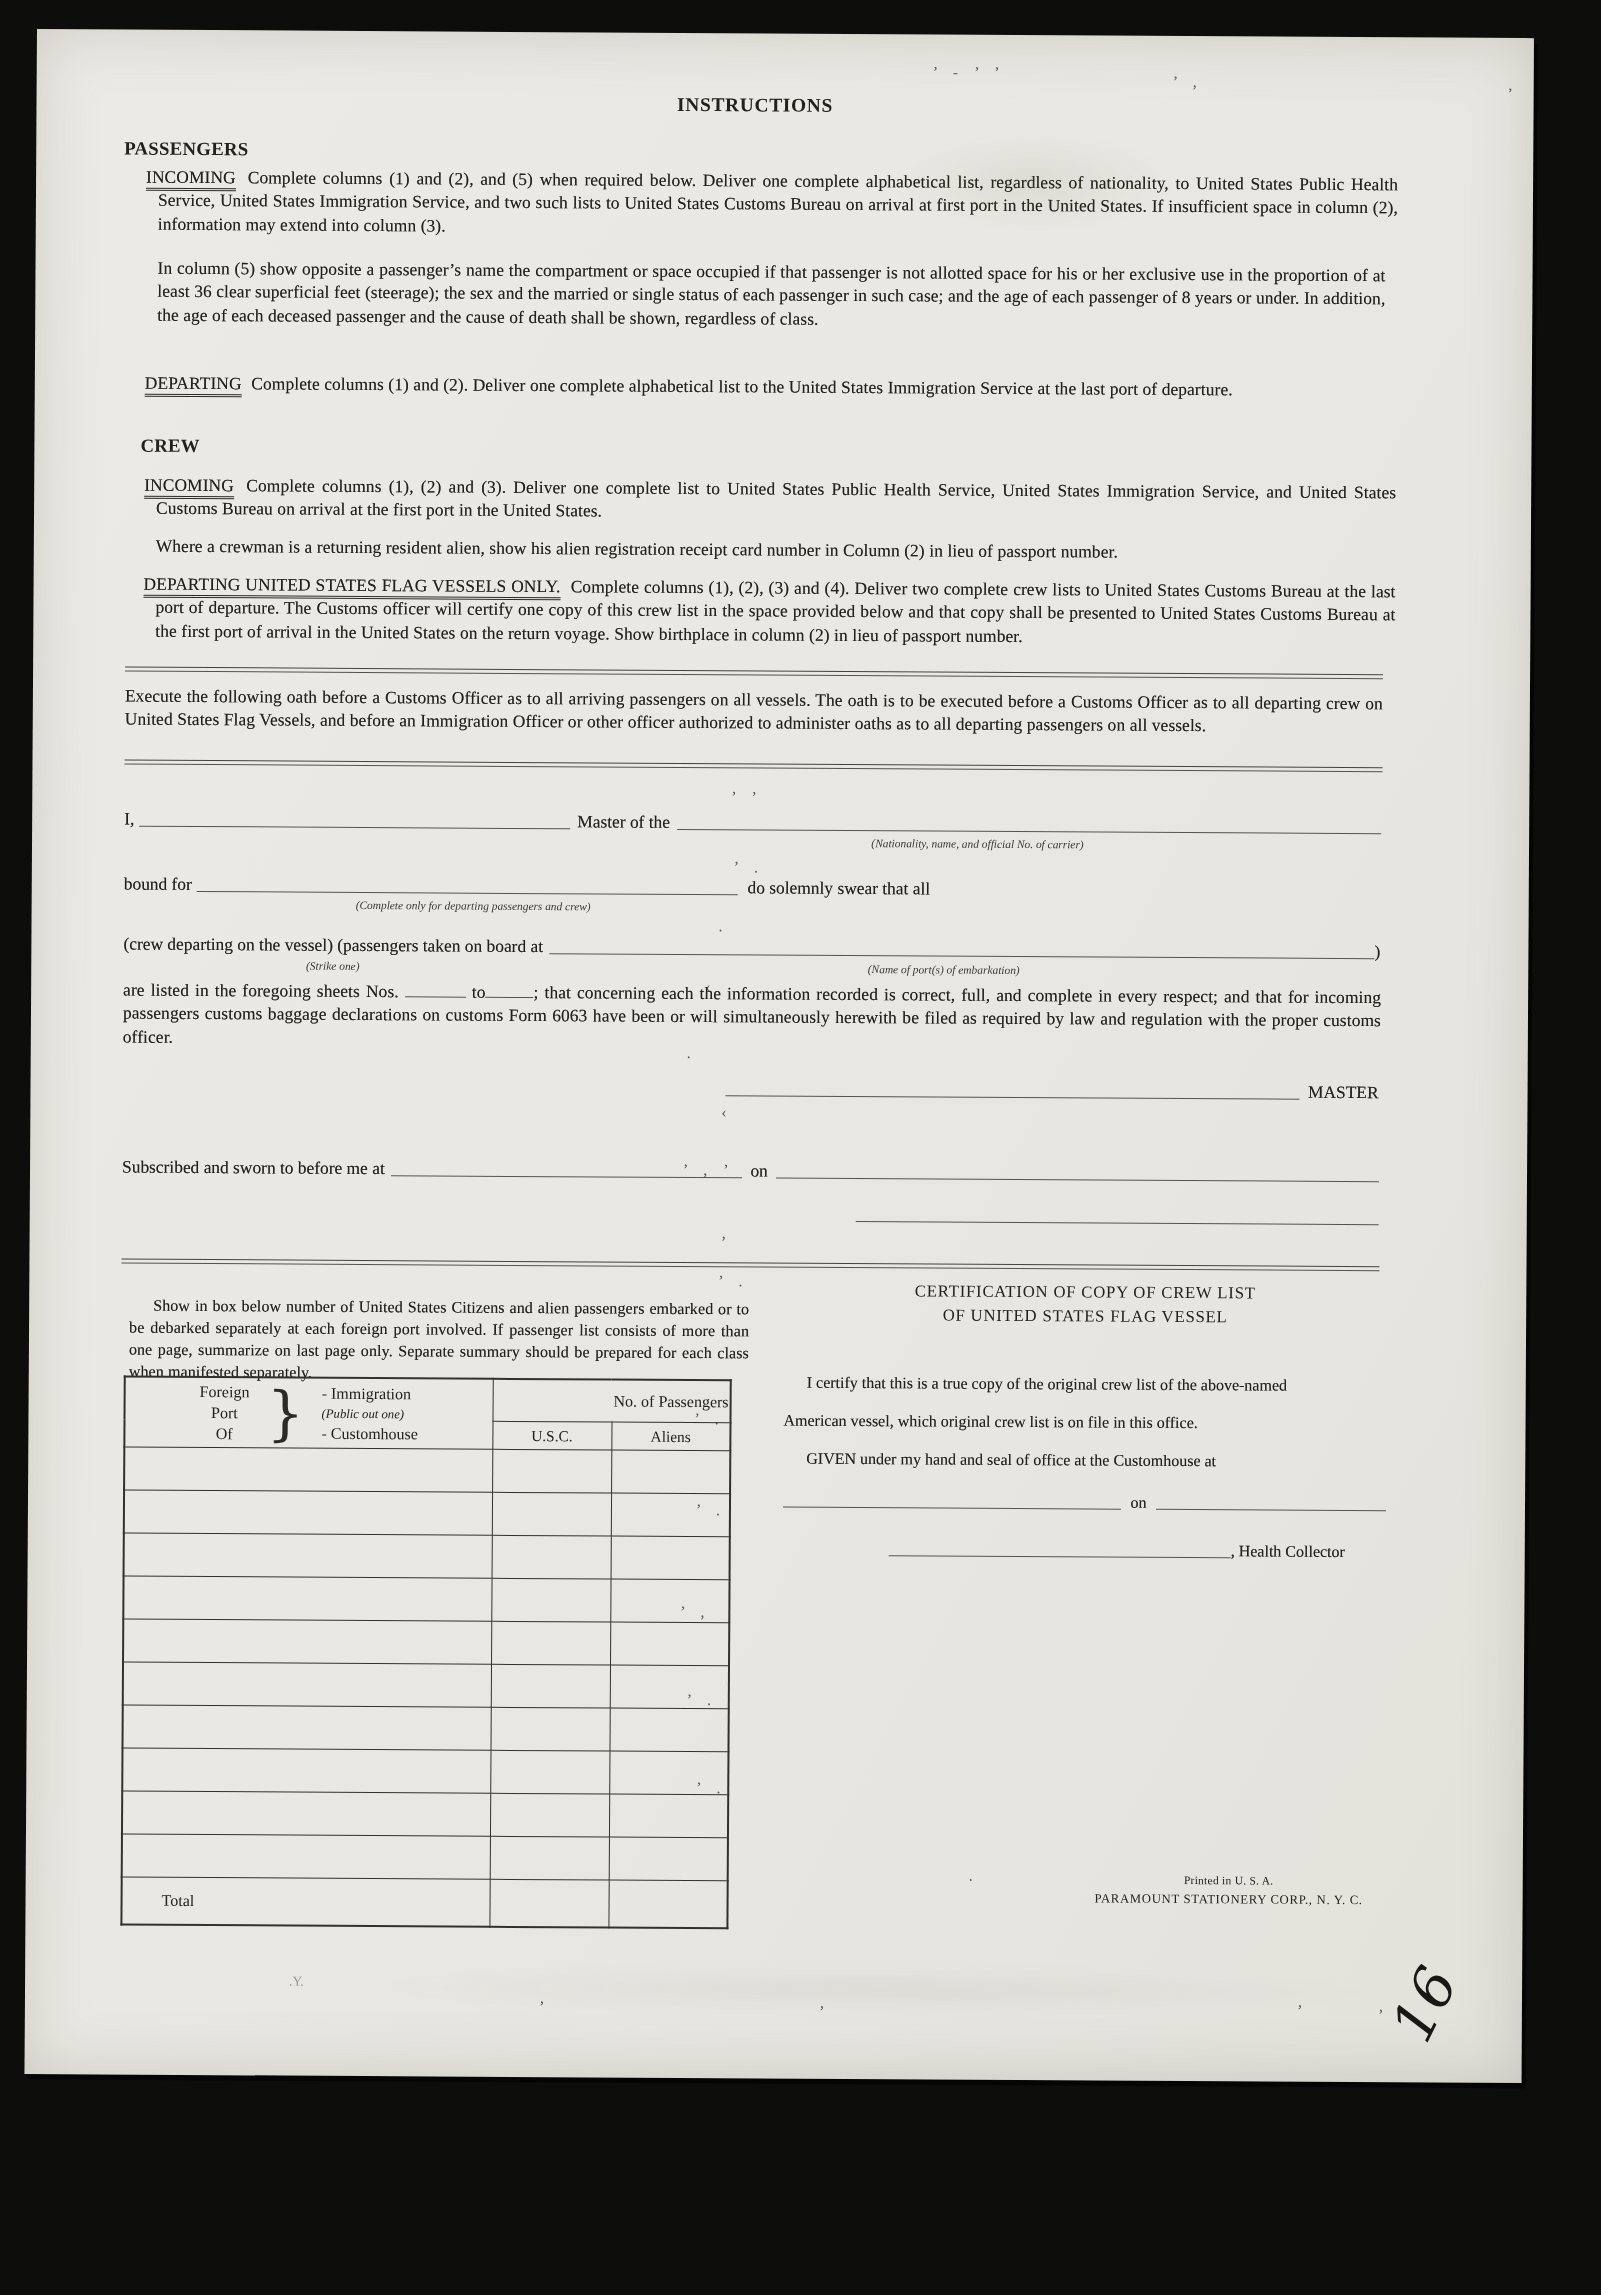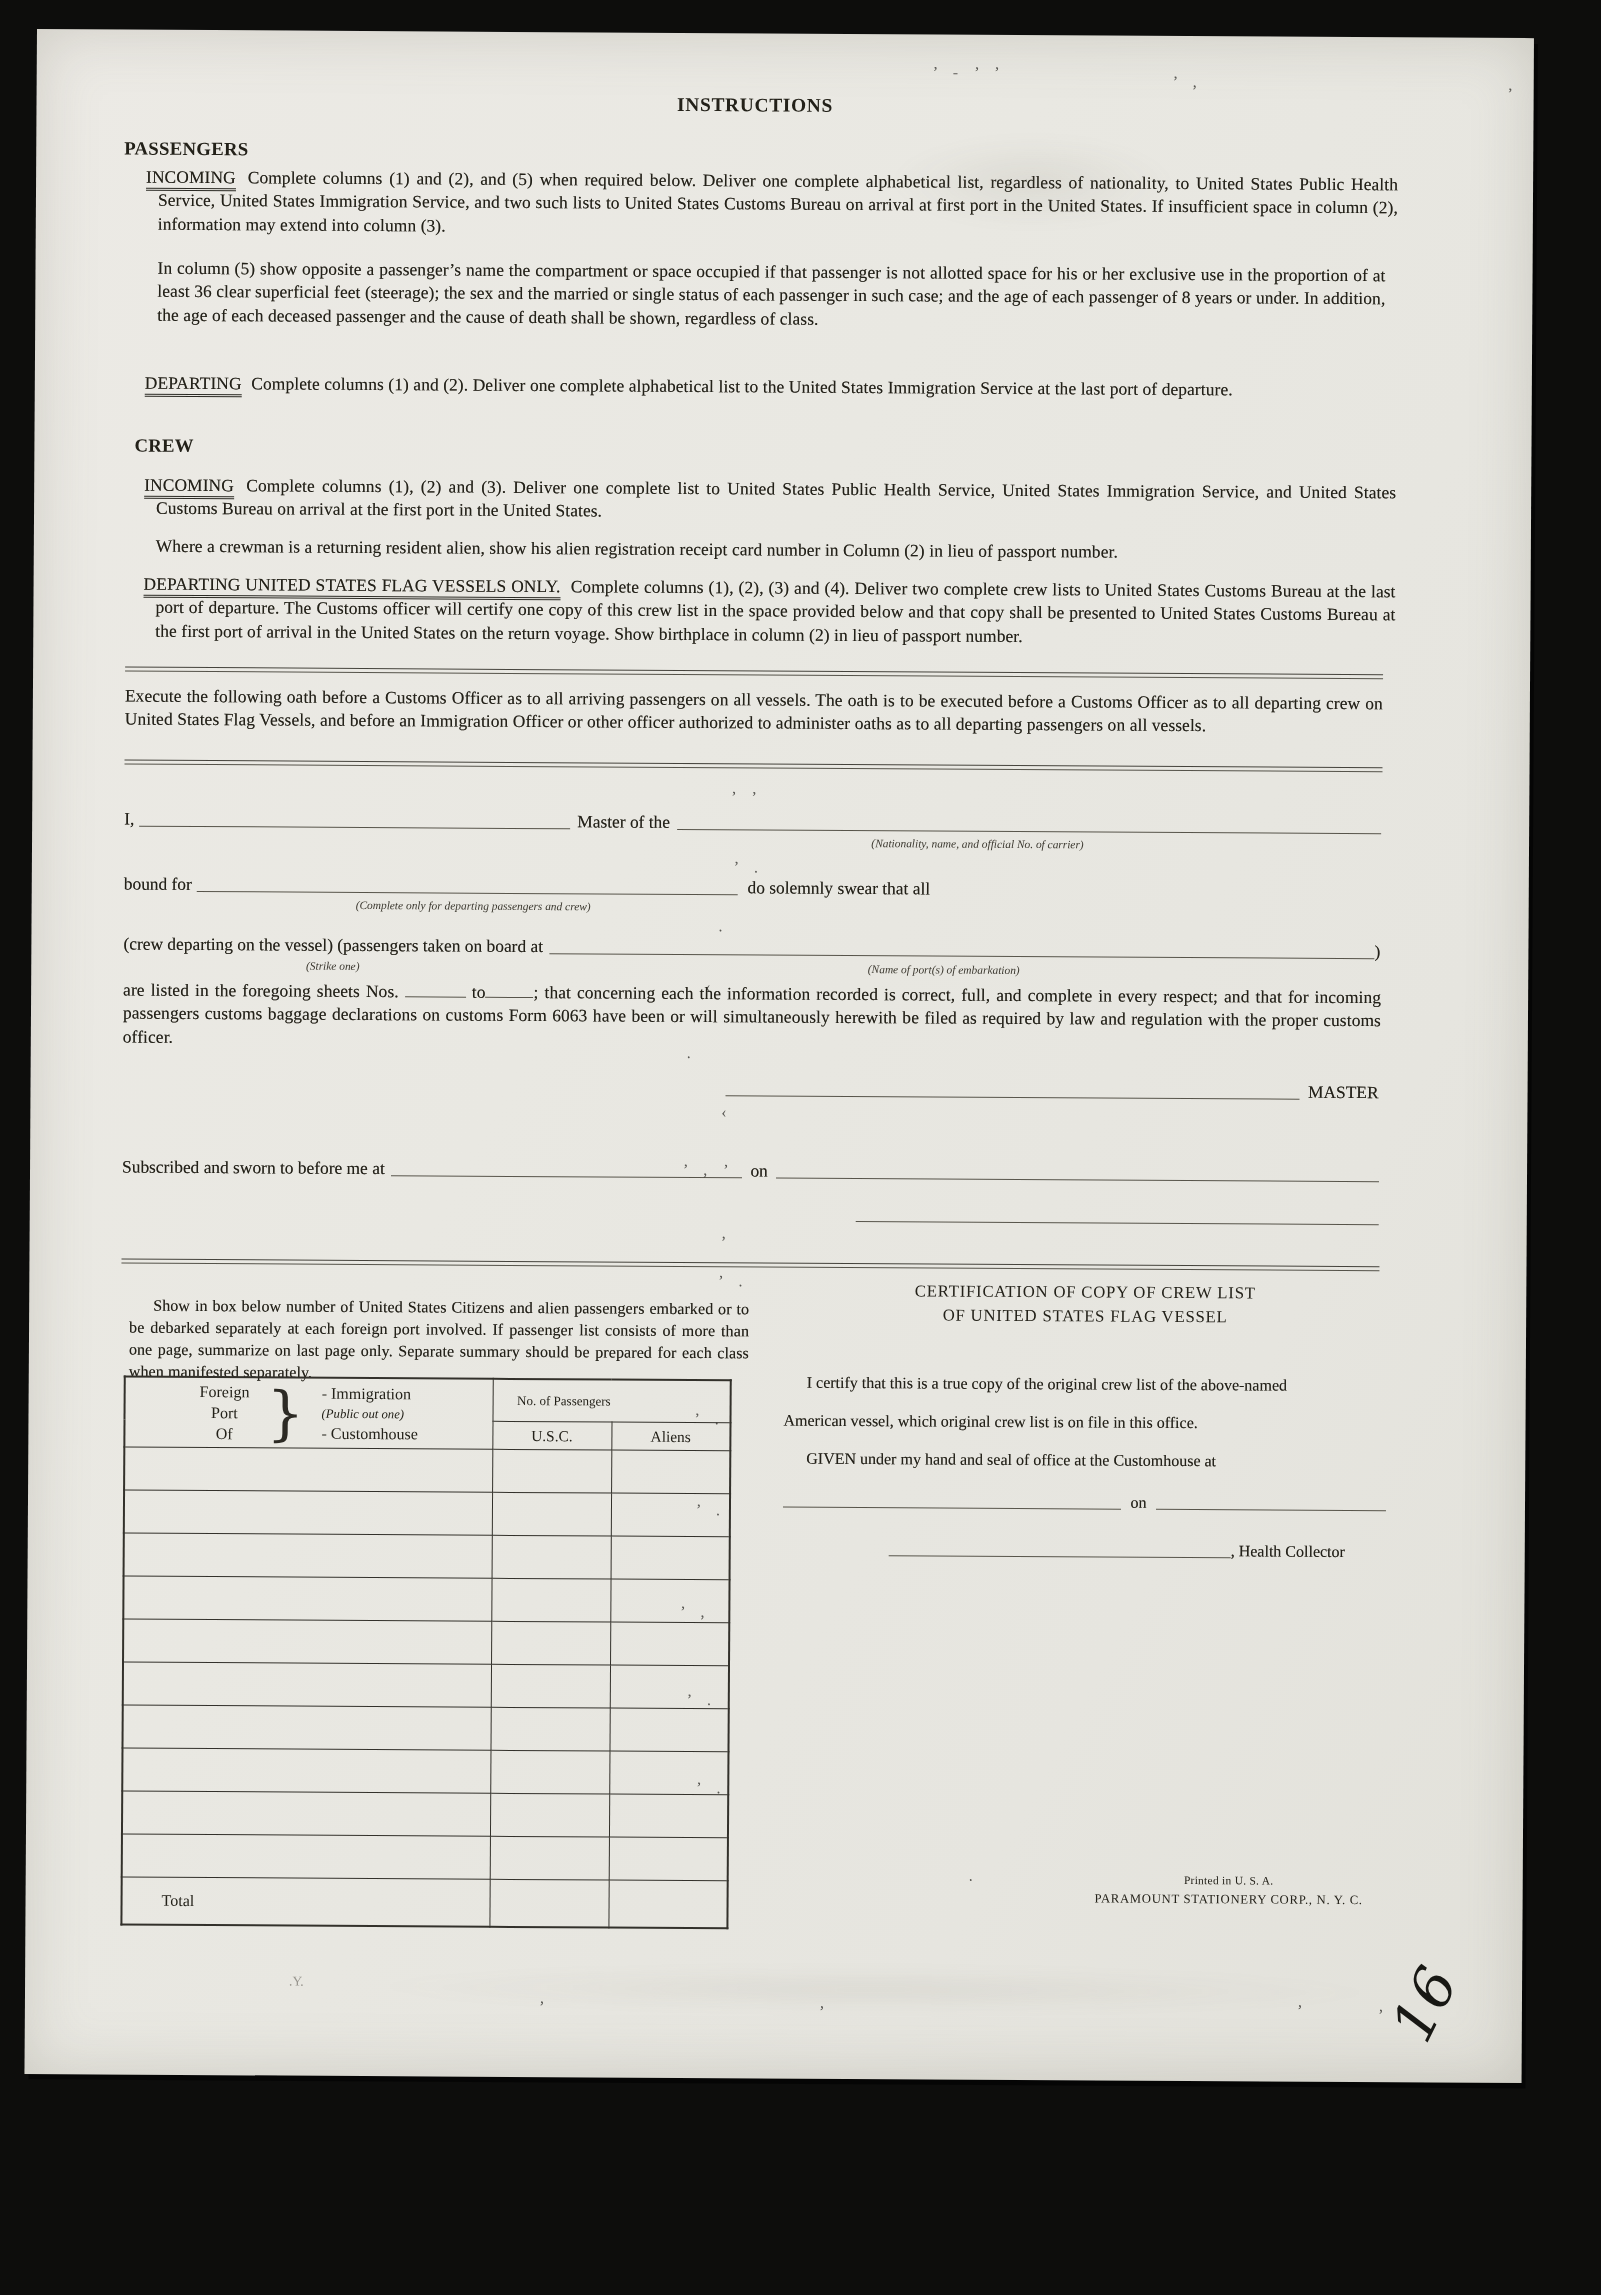--- a/index.html
+++ b/index.html
@@ -28,21 +28,21 @@
   
   table.sum{border-collapse:collapse;table-layout:fixed;width:606px;}
   table.sum, table.sum td, table.sum th{border:1.3px solid #33312b;}
   table.sum{border-width:2px;}
   table.sum th{font-weight:normal;}
   .port-flex{display:flex;align-items:center;justify-content:center;gap:17.4px;}
   .port-stack{font-size:16px;line-height:21px;text-align:center;}
   .brace{font-family:"DejaVu Serif",serif;font-size:59px;font-weight:200;line-height:59px;color:#2c2a24;}
   .emb-stack{font-size:16px;line-height:20px;text-align:left;}
   .emb-stack .it{font-style:italic;font-size:12.7px;}
-  .paxh{font-size:13px;text-align:left;padding-left:24px;}
+  .paxh{font-size:16px;text-align:right;padding-left:24px;}
   .subh{font-size:15.4px;text-align:center;}
   td.blank-cell{height:40px;}
   td.total-cell{height:44px;font-size:16px;padding-left:39px;}
   
   .cert-title{font-size:16.7px;letter-spacing:0.8px;text-align:center;}
   .cert-body{font-size:16px;line-height:21.4px;text-shadow:0 0 0.3px rgba(45,42,32,.5);}
   .speck{position:absolute;color:#2b2a26;opacity:.75;font-size:16px;letter-spacing:6px;white-space:nowrap;}
   .smudge{position:absolute;border-radius:50%;filter:blur(4px);}
   .hand{font-family:"DejaVu Serif",serif;font-style:italic;font-size:57px;color:#181814;
         transform:rotate(-64deg);letter-spacing:1.3px;}
@@ -62,21 +62,21 @@
     <span class="lbl"></span><span>Complete columns (1) and (2), and (5) when required below.  Deliver one complete alphabetical list, regardless of nationality, to United States Public Health Service, United States Immigration Service, and two such lists to United States Customs Bureau on arrival at first port in the United States.  If insufficient space in column (2), information may extend into column (3).</span>
   </p>
 
   <p class="abs para" style="left:122px;top:227px;width:1228px;">In column (5) show opposite a passenger’s name the compartment or space occupied if that passenger is not allotted space for his or her exclusive use in the proportion of at least 36 clear superficial feet (steerage); the sex and the married or single status of each passenger in such case; and the age of each passenger of 8 years or under.  In addition, the age of each deceased passenger and the cause of death shall be shown, regardless of class.</p>
 
   <p class="abs para hang" style="left:110px;top:342px;width:1240px;">
     <span class="u2">DEPARTING</span>
     <span class="lbl"></span><span>Complete columns (1) and (2).  Deliver one complete alphabetical list to the United States Immigration Service at the last port of departure.</span>
   </p>
 
-  <div class="abs hd" style="left:100px;top:405px;text-align:right;">CREW</div>
+  <div class="abs hd" style="left:106px;top:405px;text-align:right;">CREW</div>
 
   <p class="abs para hang" style="left:110px;top:444px;width:1240px;">
     <span class="u2">INCOMING</span>
     <span class="lbl"></span><span>Complete columns (1), (2) and (3).  Deliver one complete list to United States Public Health Service, United States Immigration Service, and United States Customs Bureau on arrival at the first port in the United States.</span>
   </p>
 
   <p class="abs para" style="left:122px;top:505px;width:1228px;">Where a crewman is a returning resident alien, show his alien registration receipt card number in Column (2) in lieu of passport number.</p>
 
   <p class="abs para hang" style="left:110px;top:543px;width:1240px;">
     <span class="u2">DEPARTING UNITED STATES FLAG VESSELS ONLY.</span>

